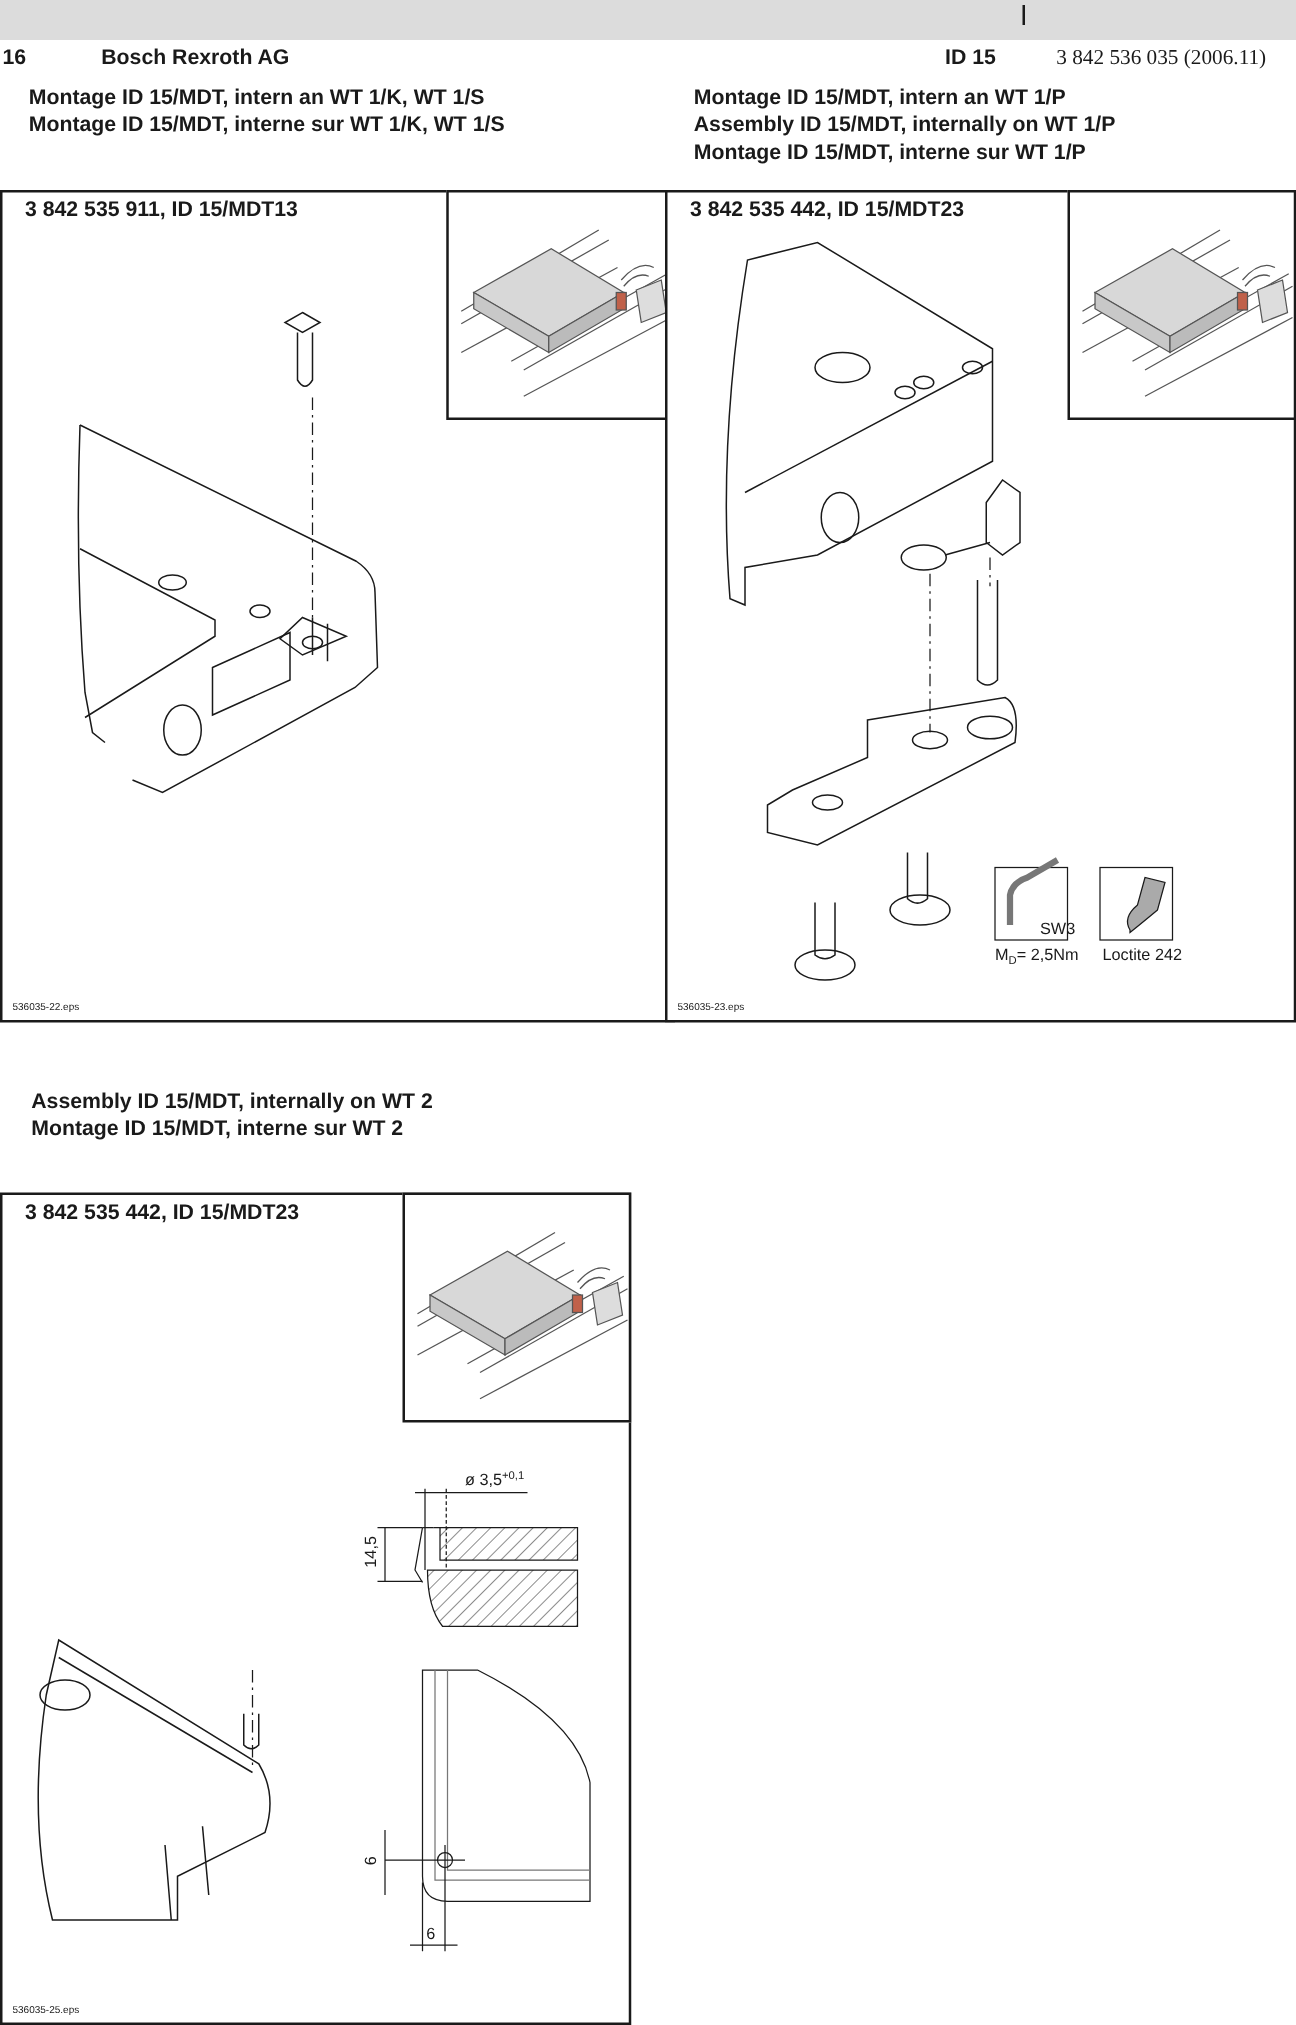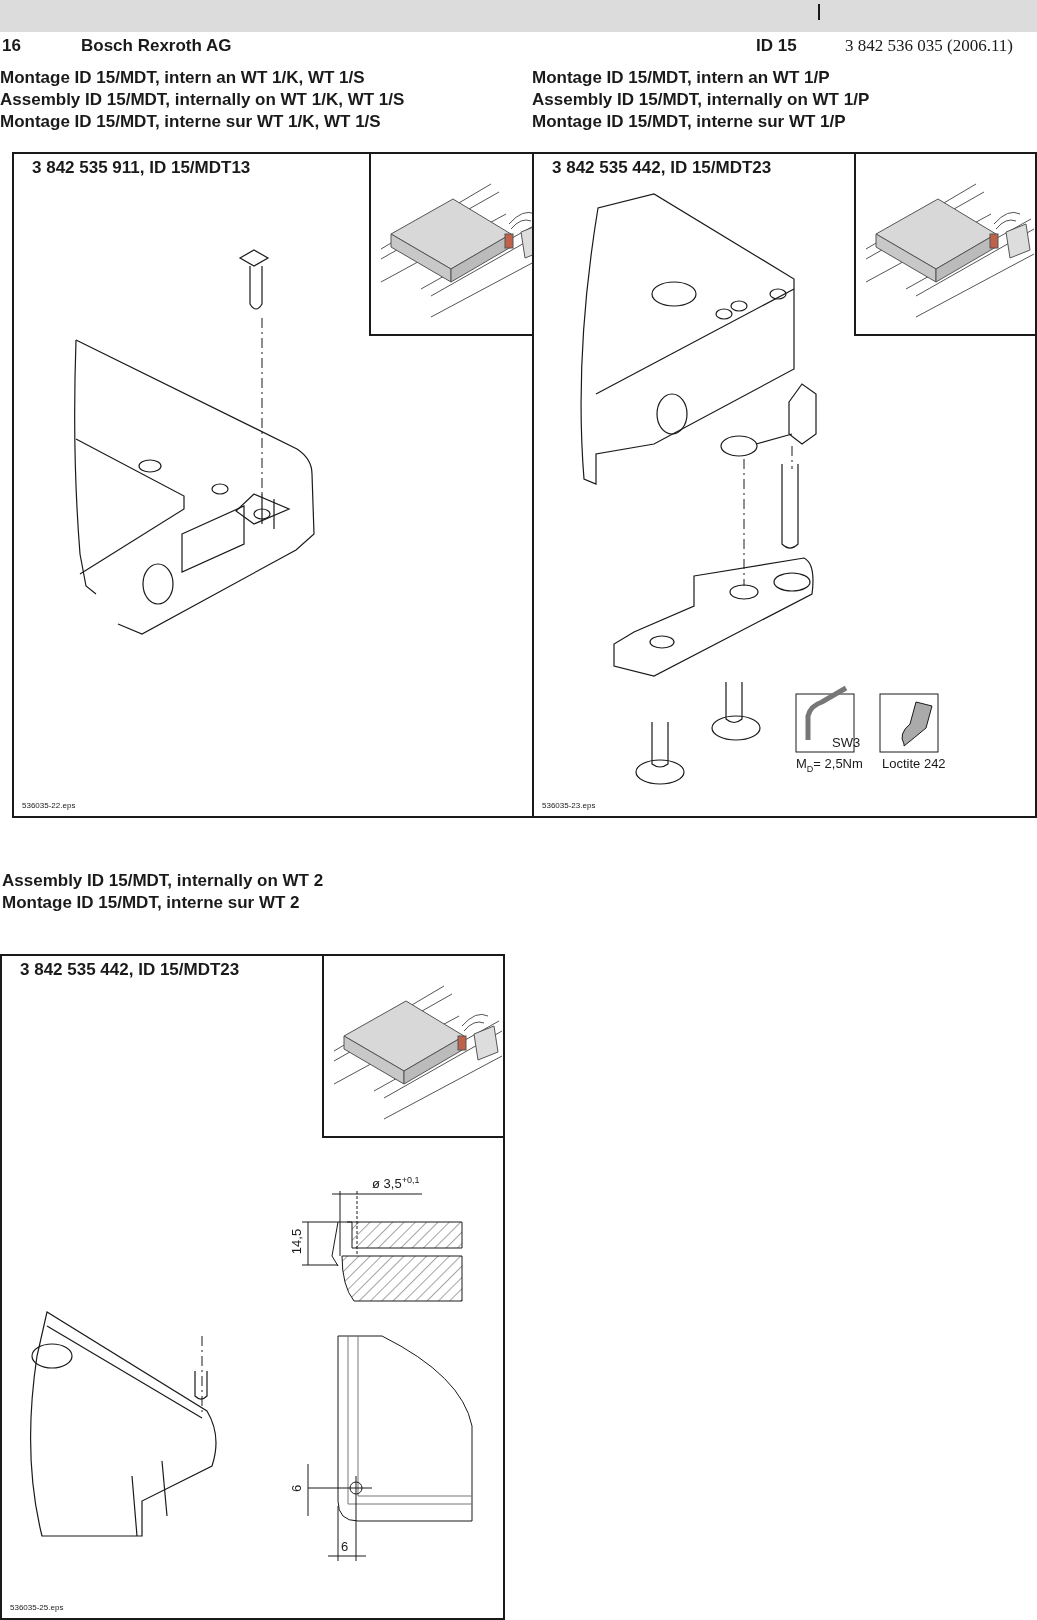--- a/index.html
+++ b/index.html
@@ -5,21 +5,21 @@
   html, body { margin: 0; padding: 0; background: #ffffff; }
   body { width: 1037px; height: 1620px; position: relative; overflow: hidden;
          font-family: "Liberation Sans", "DejaVu Sans", sans-serif; color: #1a1a1a; }
   .header { position: absolute; left: 0; top: 0; width: 1037px; height: 32px; background: #dcdcdc; }
   .header span { position: absolute; top: 0; font-size: 17px; font-weight: bold; line-height: 20px; margin-top: 36px; }
   .h-page { left: 2px; }
   .h-company { left: 81px; }
   .h-id { left: 756px; }
   .h-sep { position: absolute; left: 818px; top: 4px; width: 1.5px; height: 16px; background: #1a1a1a; }
   .h-doc { left: 845px; font-weight: normal !important; font-family: Liberation Serif, serif; }
-  .caption { position: absolute; font-size: 17px; font-weight: bold; line-height: 22px; }
+  .caption { position: absolute; font-size: 17px; font-weight: bold; line-height: 22px; padding-left: 23px; }
   .caption div { white-space: nowrap; }
   .panel { position: absolute; border: 2px solid #1a1a1a; box-sizing: border-box; background: #fff; }
   .panel-title { position: absolute; left: 18px; top: 4px; font-size: 17px; font-weight: bold; white-space: nowrap; }
   .inset { position: absolute; right: -2px; top: -2px; width: 183px; height: 184px; border: 2px solid #1a1a1a; box-sizing: border-box; background: #fff; }
   .file { position: absolute; left: 8px; bottom: 6px; font-size: 8px; }
   svg { position: absolute; left: 0; top: 0; overflow: visible; }
   .lbl { position: absolute; font-size: 13px; white-space: nowrap; }
 </style>
 </head>
 <body>
@@ -27,31 +27,30 @@
 <div class="header">
   <span class="h-page">16</span>
   <span class="h-company">Bosch Rexroth AG</span>
   <span class="h-id">ID 15</span>
   <div class="h-sep"></div>
   <span class="h-doc" style="font-weight:normal">3 842 536 035 (2006.11)</span>
 </div>
 
 <div class="caption" style="left:0;top:67px;">
   <div>Montage ID 15/MDT, intern an WT 1/K,  WT 1/S</div>
-  <div>Assembly ID 15/MDT, internally on WT 1/K,  WT 1/S</div>
   <div>Montage ID 15/MDT, interne sur WT 1/K,  WT 1/S</div>
 </div>
 
 <div class="caption" style="left:532px;top:67px;">
   <div>Montage ID 15/MDT, intern an WT 1/P</div>
   <div>Assembly ID 15/MDT, internally on WT 1/P</div>
   <div>Montage ID 15/MDT, interne sur WT 1/P</div>
 </div>
 
-<div class="panel" style="left:12px;top:152px;width:540px;height:666px;">
+<div class="panel" style="left:0;top:152px;width:540px;height:666px;">
   <div class="panel-title">3 842 535 911, ID 15/MDT13</div>
   <div class="inset">
     <svg width="183" height="184">
       <g stroke="#555" stroke-width="1" fill="none">
         <line x1="10" y1="95" x2="120" y2="30"></line>
           <line x1="10" y1="105" x2="128" y2="38"></line>
         <line x1="10" y1="128" x2="135" y2="60"></line>
           <line x1="50" y1="135" x2="175" y2="65"></line>
         <line x1="60" y1="142" x2="178" y2="75"></line>
           <line x1="60" y1="163" x2="178" y2="100"></line>

